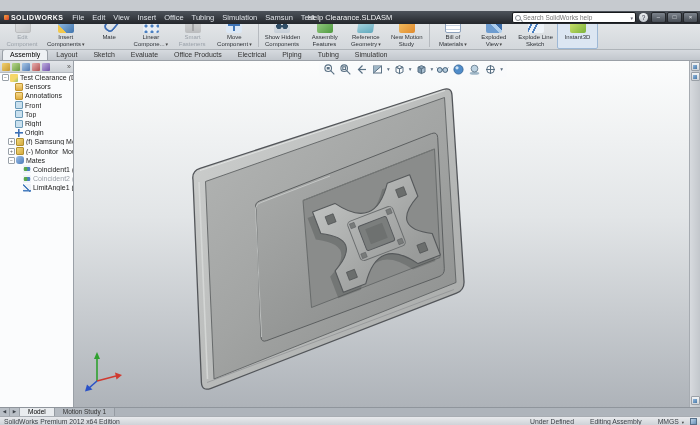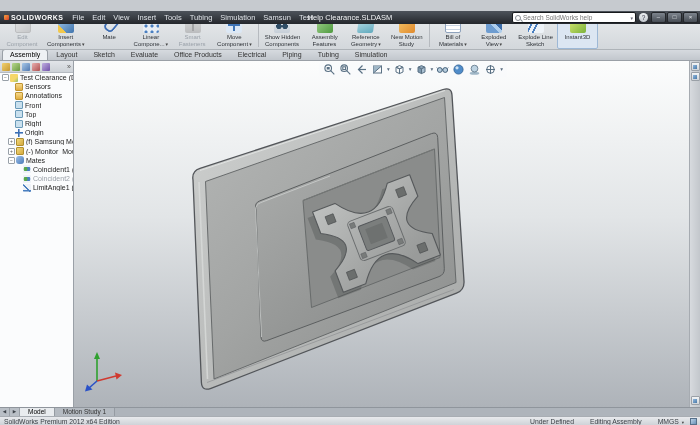--- a/index.html
+++ b/index.html
@@ -116,21 +116,21 @@
 </style>
 </head>
 <body>
 
 <div class="titlebar" data-name="title-bar">
   <span class="logo" data-name="solidworks-logo">SOLIDWORKS</span>
   <span class="menu" data-name="menu-file">File</span>
   <span class="menu" data-name="menu-edit">Edit</span>
   <span class="menu" data-name="menu-view">View</span>
   <span class="menu" data-name="menu-insert">Insert</span>
-  <span class="menu" data-name="menu-tools">Tools</span>
+  <span class="menu" data-name="menu-tools">Office</span>
   <span class="menu" data-name="menu-routing">Tubing</span>
   <span class="menu" data-name="menu-simulation">Simulation</span>
   <span class="menu" data-name="menu-window">Samsun</span>
   <span class="menu" data-name="menu-help">Test</span>
   <span class="doc-title" data-name="document-title">Help Clearance.SLDASM</span>
   <div class="tb-right">
     <div class="search" data-name="search-box">
       <span class="search-icon" data-name="search-icon"></span>
       <input data-name="search-input" placeholder="Search SolidWorks help" style="">
       <span class="car" data-name="search-scope-caret-icon">▾</span>

